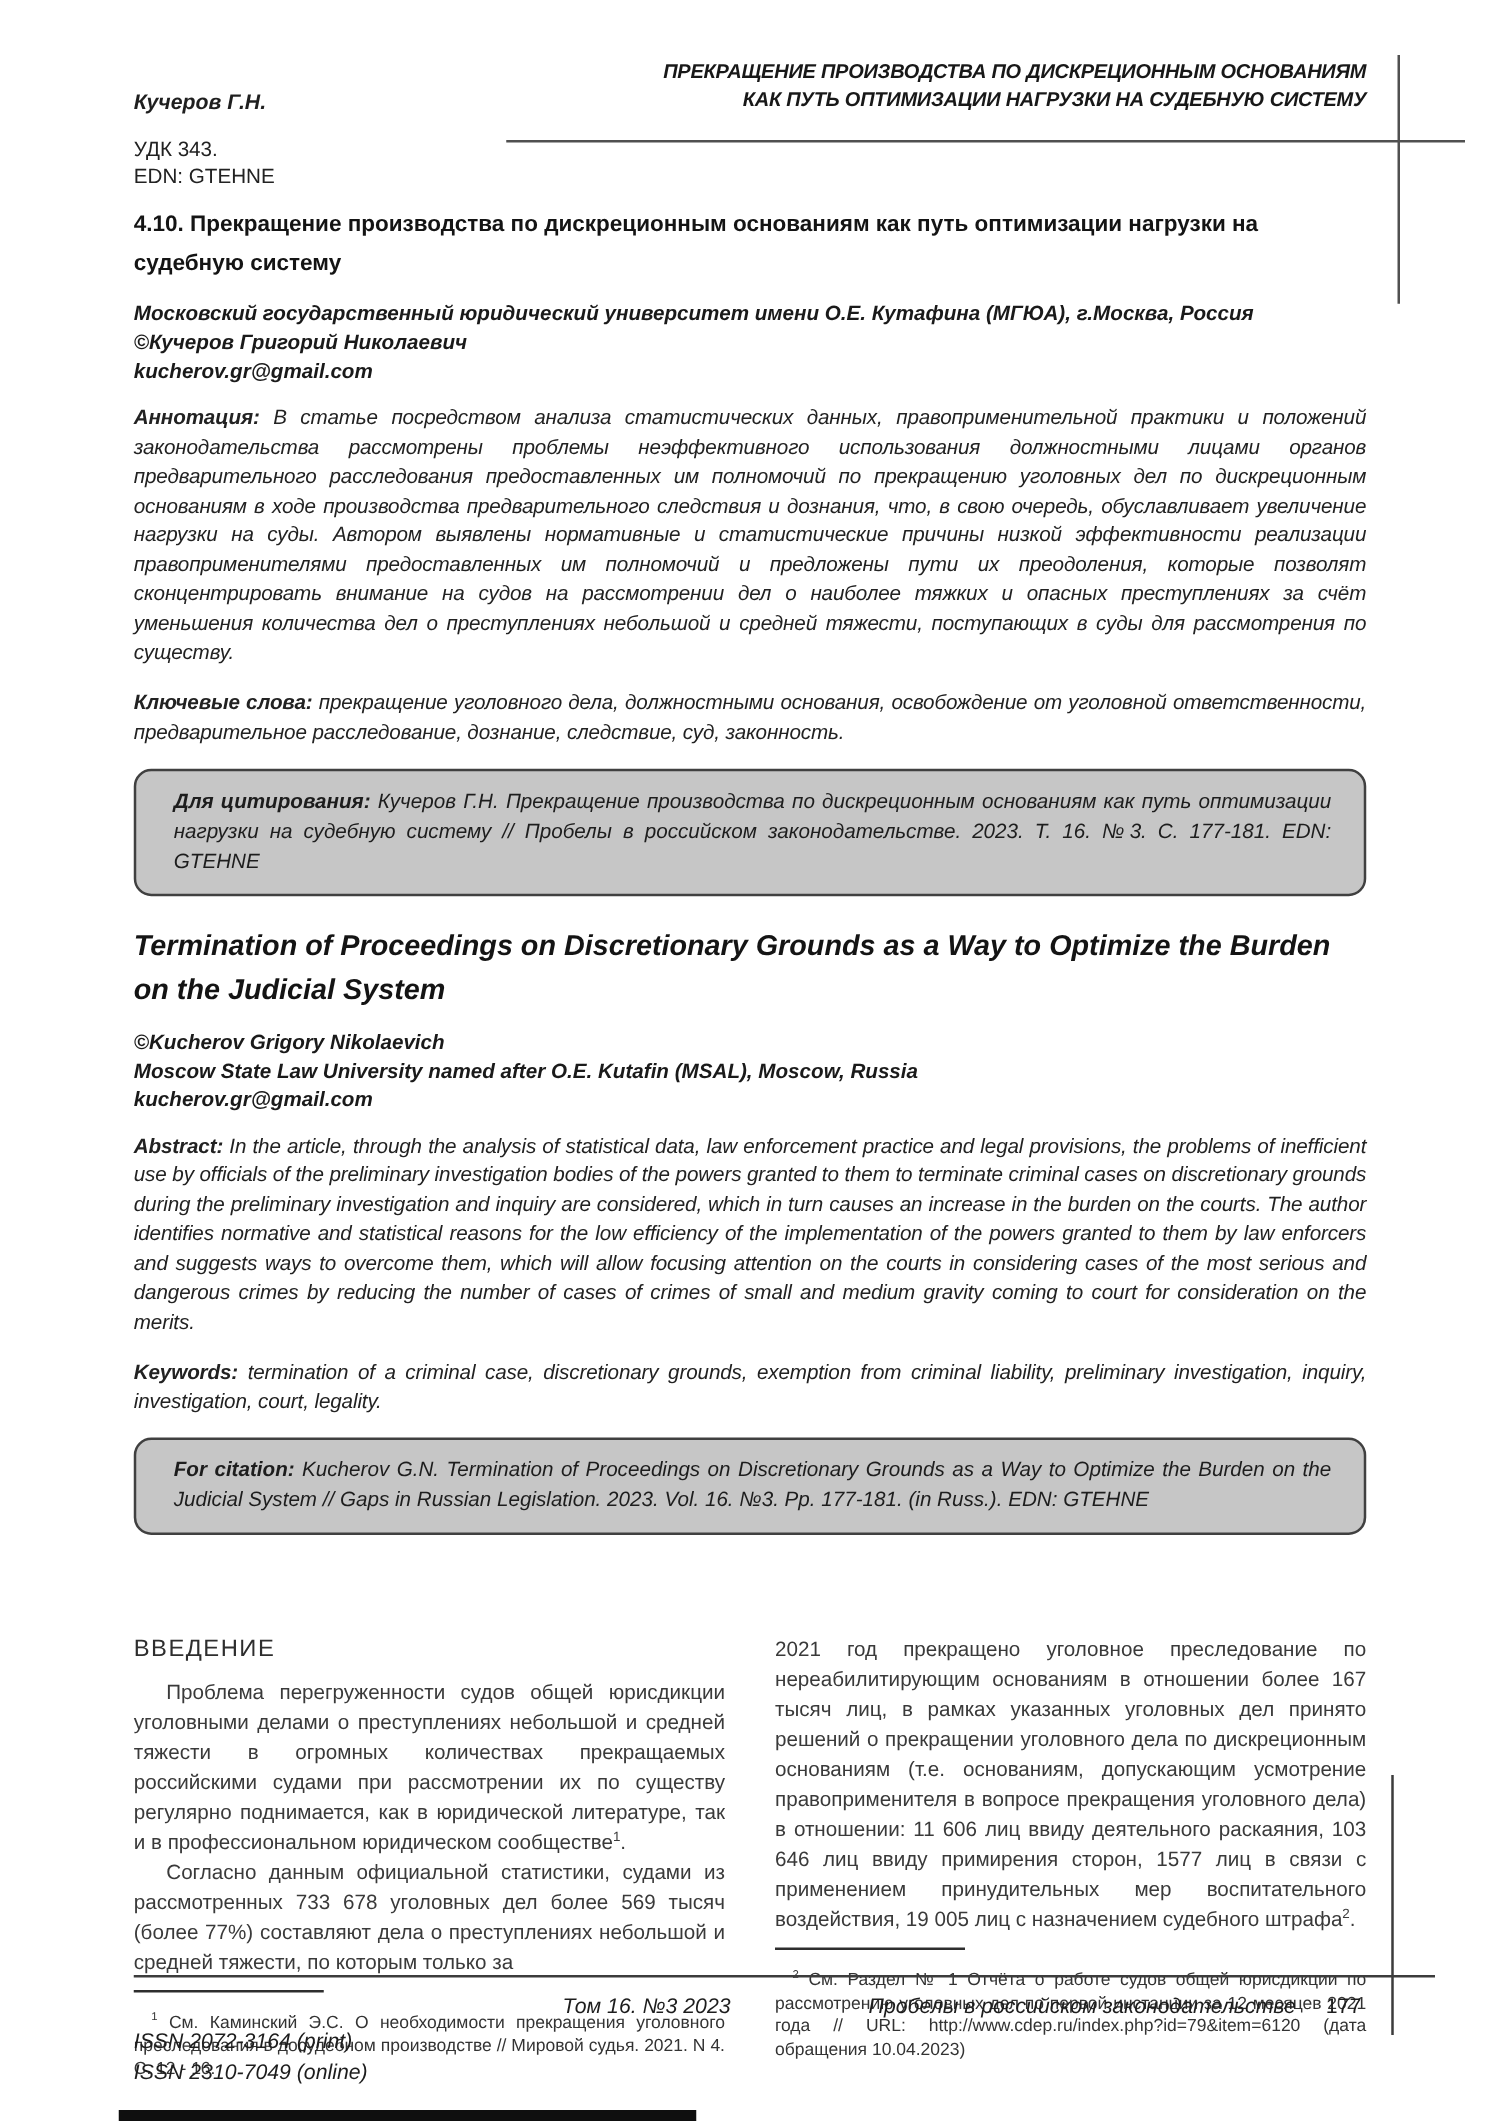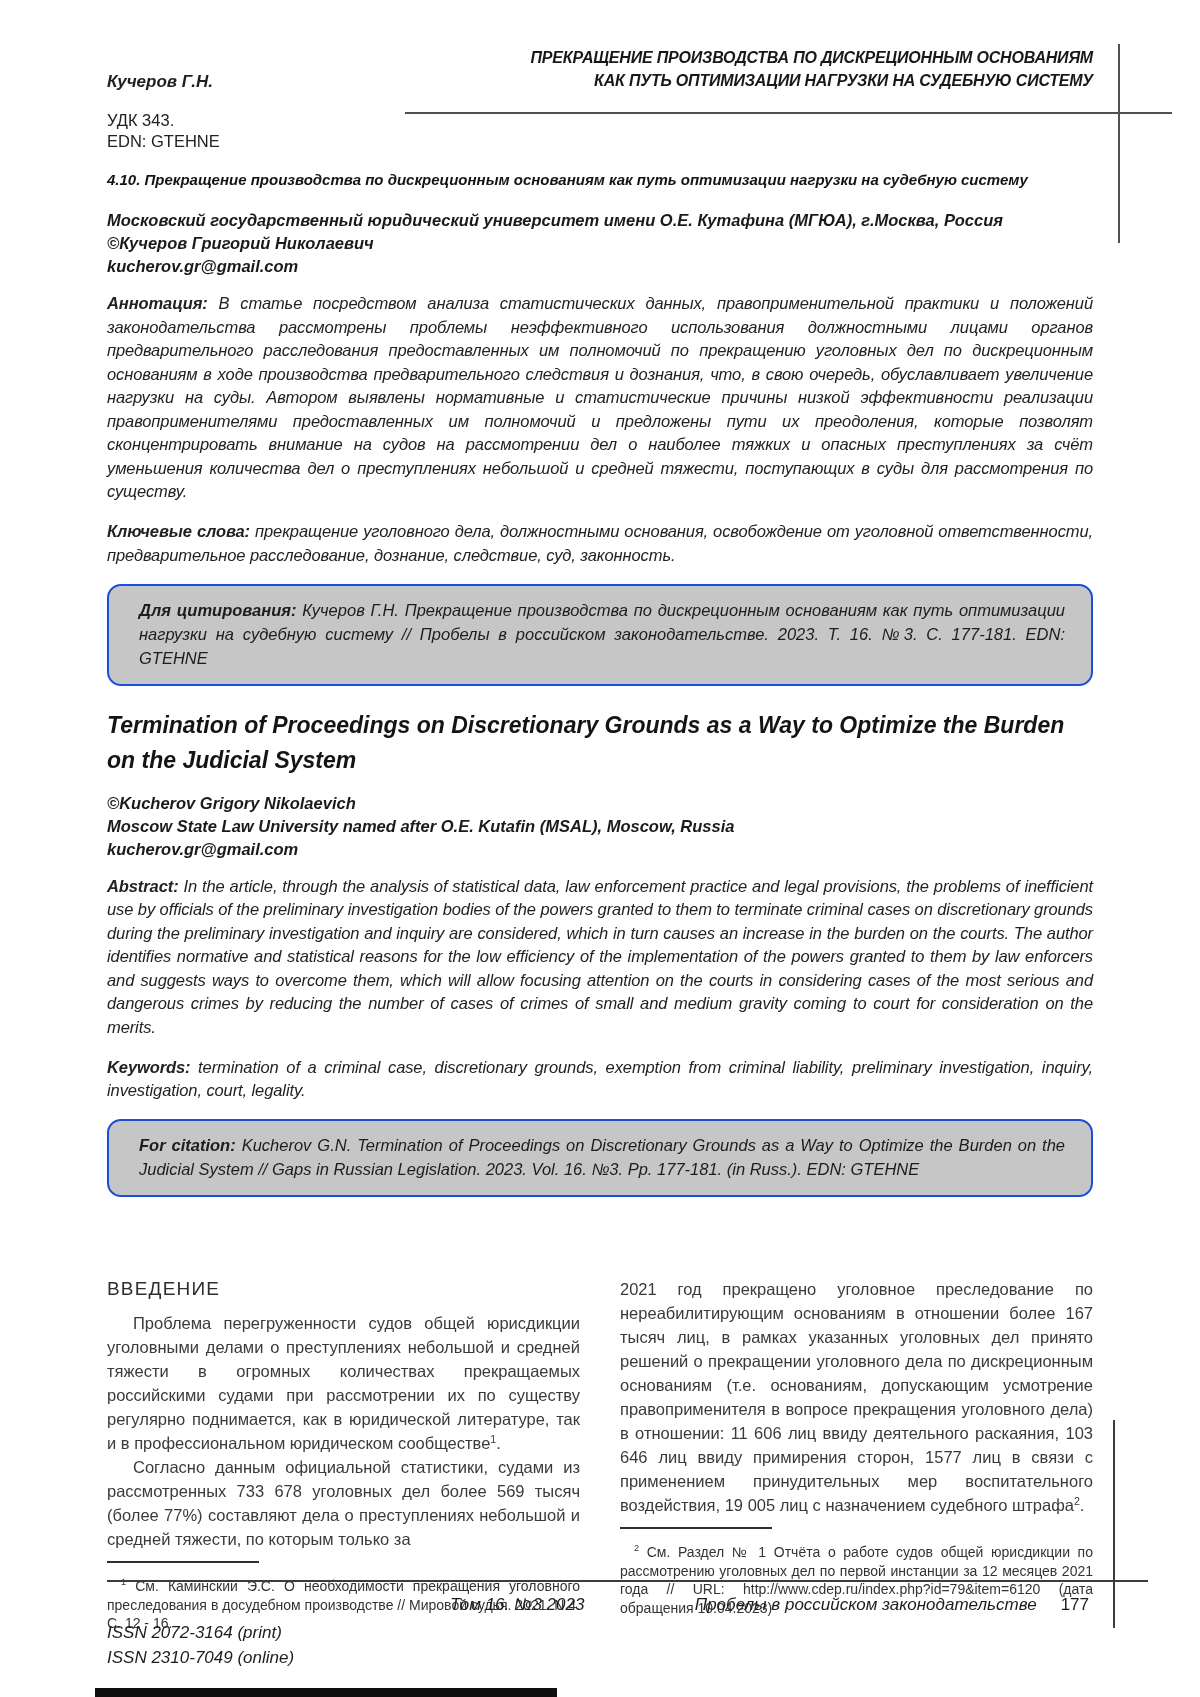--- a/index.html
+++ b/index.html
@@ -15,26 +15,26 @@
   .running-title{text-align:right;font-weight:bold;font-style:italic;font-size:16px;line-height:23px;letter-spacing:-0.2px;color:#181818;}
 
   
   .rule-header{position:absolute;left:405px;top:112px;width:767px;height:2px;background:#505050;}
   .vline-top{position:absolute;left:1118px;top:44px;width:2px;height:199px;background:#505050;}
   .vline-bottom{position:absolute;left:1113px;top:1420px;width:2px;height:208px;background:#3c3c3c;}
   .rule-footer{position:absolute;left:107px;top:1580px;width:1041px;height:2px;background:#3c3c3c;}
   .bottom-bar{position:absolute;left:95px;top:1688px;width:462px;height:9px;background:#0f0f0f;}
 
   .meta{margin-top:18px;font-size:16.5px;line-height:21px;color:#222;}
-  .title-ru{margin-top:12px;font-size:15px;line-height:31px;font-weight:bold;color:#141414;font-style:italic;}
+  .title-ru{margin-top:12px;font-size:18px;line-height:31px;font-weight:bold;color:#141414;}
   .byline{margin-top:14px;font-size:16.5px;line-height:23px;font-weight:bold;font-style:italic;color:#1a1a1a;}
   .para{margin-top:14px;font-size:16.5px;line-height:23.5px;font-style:italic;text-align:justify;letter-spacing:-0.1px;color:#222;}
   .para .lead{font-weight:bold;}
   .cite-box{
-    margin-top:16px;background:#c6c6c6;border:2px solid #1d4ed8;border-radius:14px;
+    margin-top:16px;background:#c6c6c6;border:2px solid #404040;border-radius:14px;
     padding:12px 26px 14px 30px;font-style:italic;font-size:16.5px;line-height:24px;text-align:justify;color:#1d1d1d;
   }
   .cite-box .lead{font-weight:bold;}
   .title-en{margin-top:22px;font-size:23px;line-height:35px;font-weight:bold;font-style:italic;color:#141414;}
 
   
   .columns{margin-top:80px;display:flex;gap:40px;color:#3a3a3a;}
   .col{flex:1;min-width:0;font-size:16.5px;line-height:24px;text-align:justify;}
   .intro-heading{font-size:19px;letter-spacing:1.2px;color:#2e2e2e;margin:0 0 10px 0;font-weight:normal;}
   .body-para{text-indent:26px;margin:0;}

